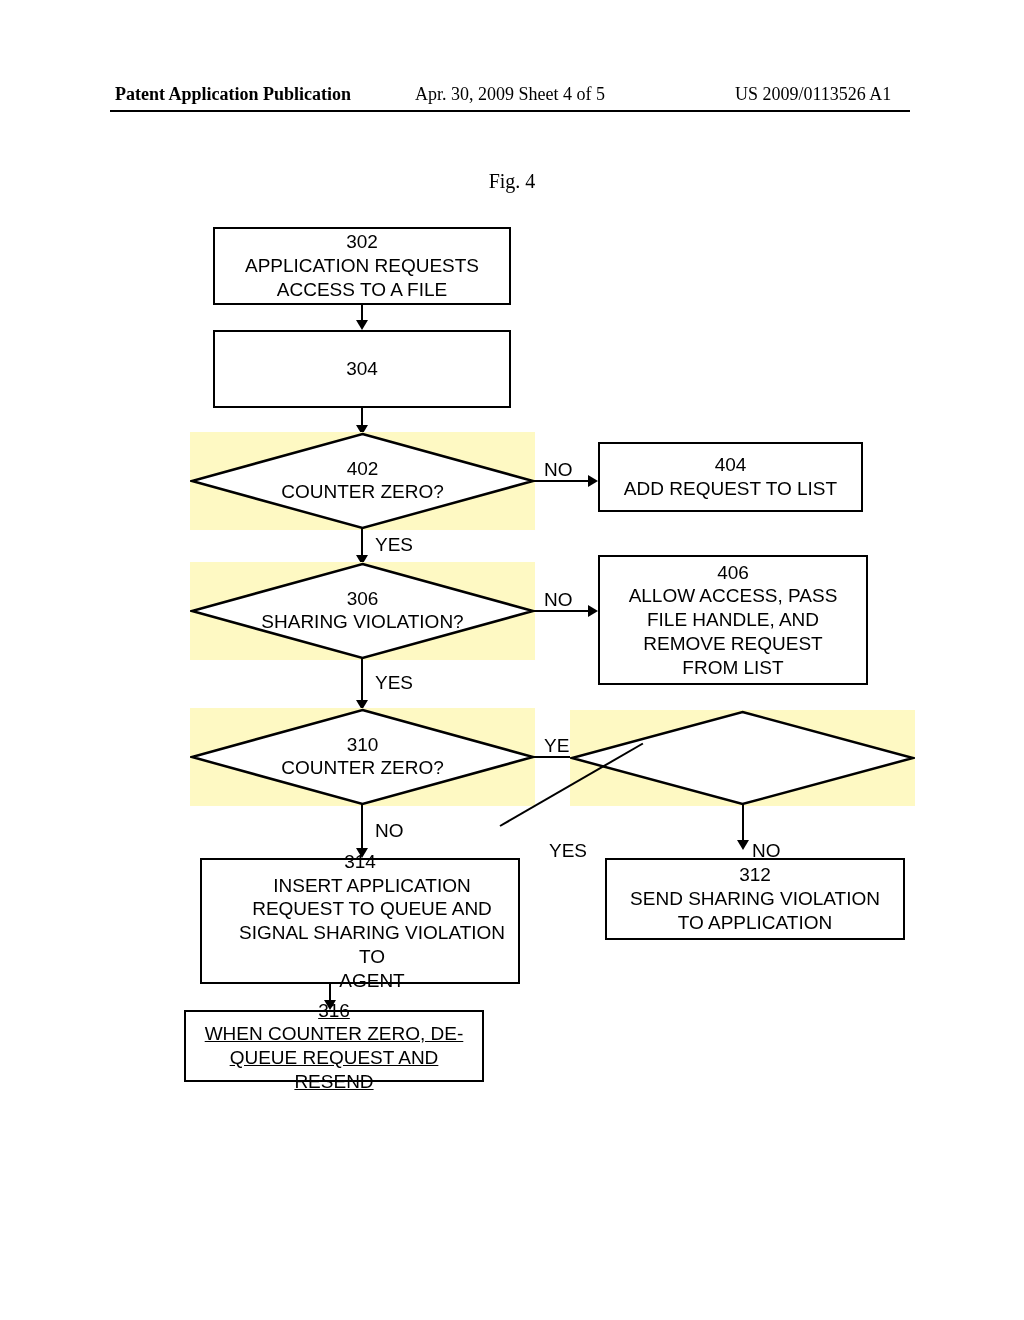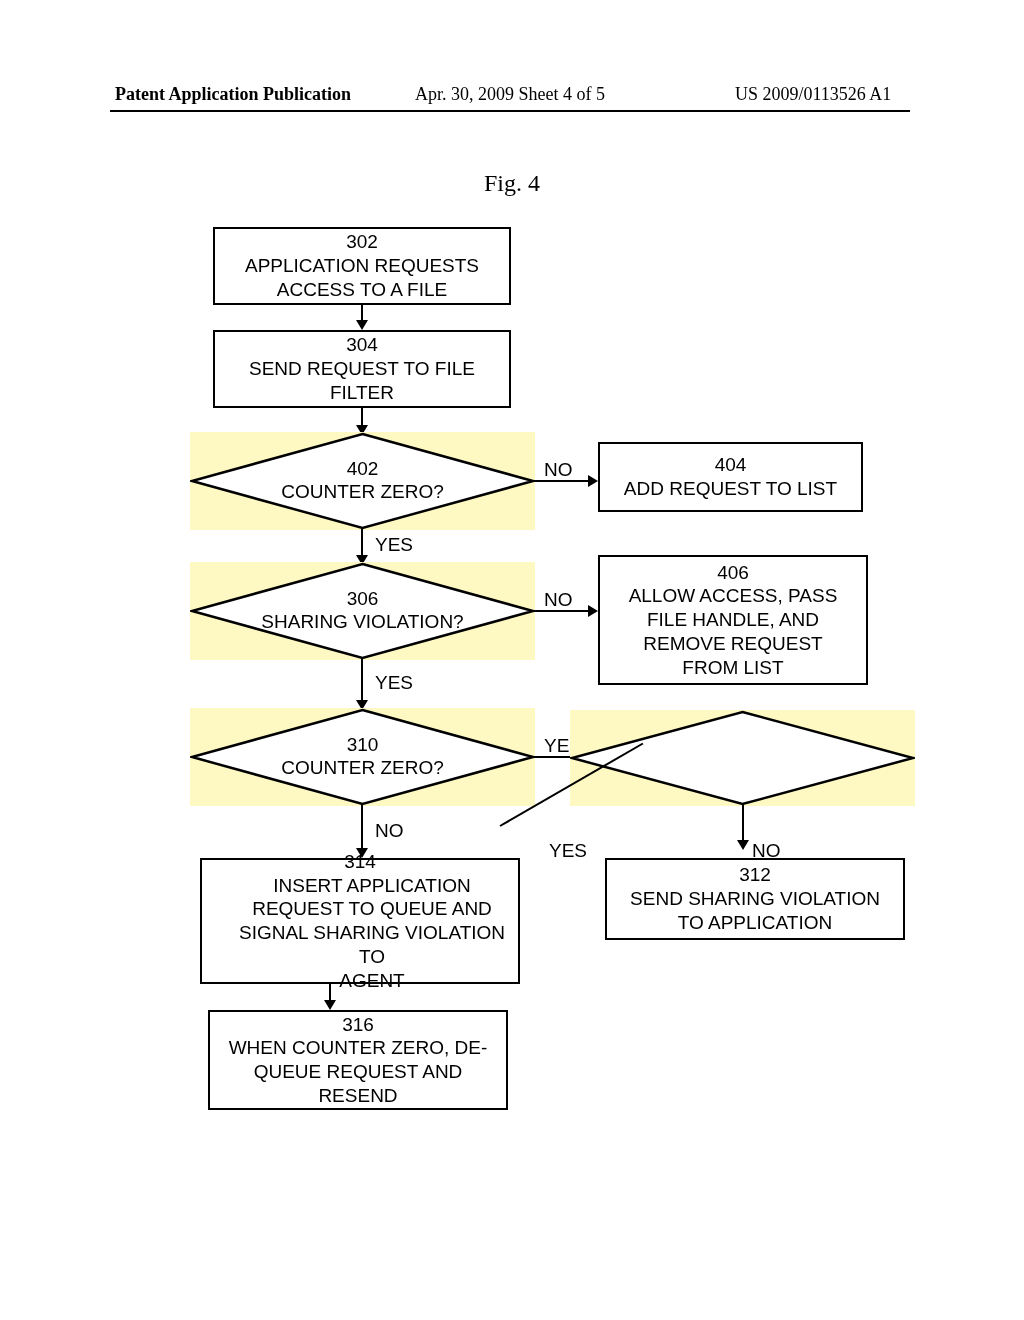--- a/index.html
+++ b/index.html
@@ -31,21 +31,21 @@
     width: 800px;
     border-top: 2px solid #000;
   }
   .fig-title {
     position: absolute;
     top: 170px;
     left: 0;
     width: 1024px;
     text-align: center;
     font-family: "Times New Roman", serif;
-    font-size: 24px;
+    font-size: 20px;
   }
   .box {
     position: absolute;
     border: 2.5px solid #000;
     text-align: center;
     font-size: 19px;
     display: flex;
     flex-direction: column;
     justify-content: center;
     align-items: center;
@@ -102,22 +102,20 @@
 <div class="box" style="left:213px; top:227px; width:298px; height:78px;">
   <span class="num">302</span>
   <span style="white-space:pre-line;">APPLICATION REQUESTS
 ACCESS TO A FILE</span>
 </div>
 <div class="line" style="left:361px; top:305px; width:2px; height:20px;"></div>
 <div class="arrowhead arrow-down" style="left:356px; top:320px;"></div>
 
 <div class="box" style="left:213px; top:330px; width:298px; height:78px;text-align:center;">
   <span class="num">304</span>
-  <span style="white-space:pre-line;">SEND REQUEST TO FILE
-FILTER</span>
 </div>
 <div class="line" style="left:361px; top:408px; width:2px; height:22px;"></div>
 <div class="arrowhead arrow-down" style="left:356px; top:425px;"></div>
 
 <div class="diamond" style="left:190px; top:432px; width:345px; height:98px;">
   <svg width="345" height="98">
       <polygon points="172.5,2 343,49 172.5,96 2,49" fill="#fff" stroke="#000" stroke-width="2.5"></polygon>
     </svg>
   <div class="diamond-text" style="top:26px;">
     <span>402</span><br>
@@ -206,18 +204,18 @@
 
 <div class="box" style="left:605px; top:858px; width:300px; height:82px;">
   <span class="num">312</span>
   <span style="white-space:pre-line;">SEND SHARING VIOLATION
 TO APPLICATION</span>
 </div>
 
 <div class="line" style="left:329px; top:984px; width:2px; height:22px;"></div>
 <div class="arrowhead arrow-down" style="left:324px; top:1000px;"></div>
 
-<div class="box" style="left:208px; top:1010px; width:300px; height:100px;">
+<div class="box" style="left:184px; top:1010px; width:300px; height:72px;text-decoration:underline;">
   <span class="num">316</span>
   <span style="white-space:pre-line;">WHEN COUNTER ZERO, DE-
 QUEUE REQUEST AND
 RESEND</span>
 </div>
 
 </body></html>

